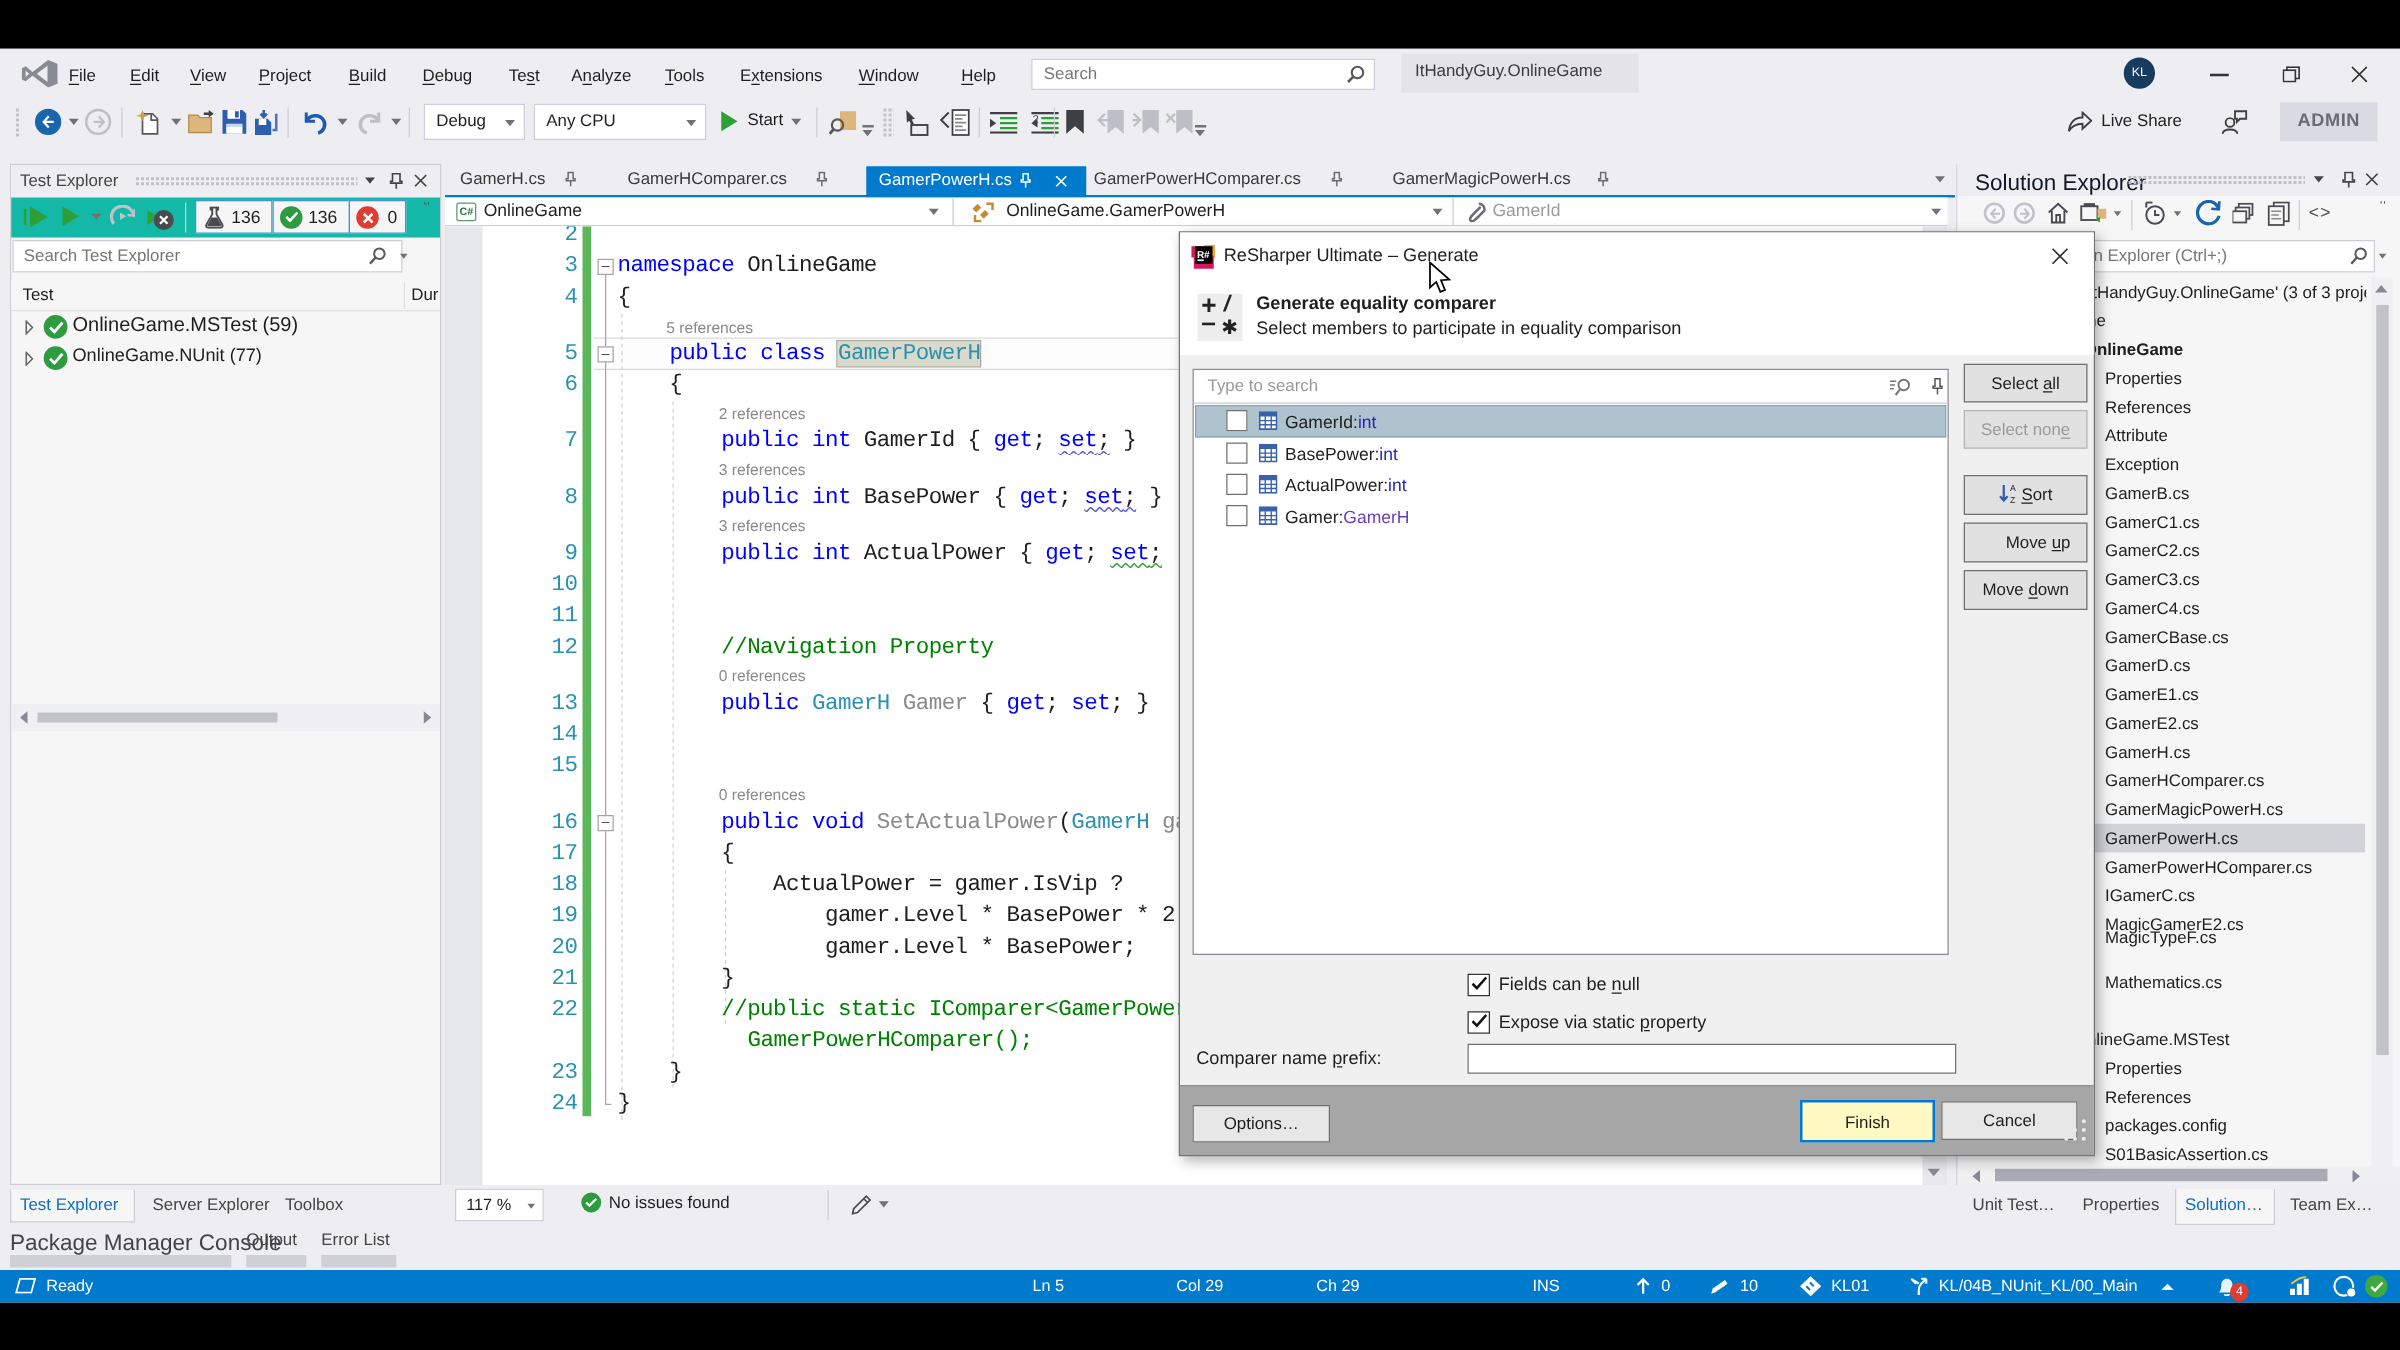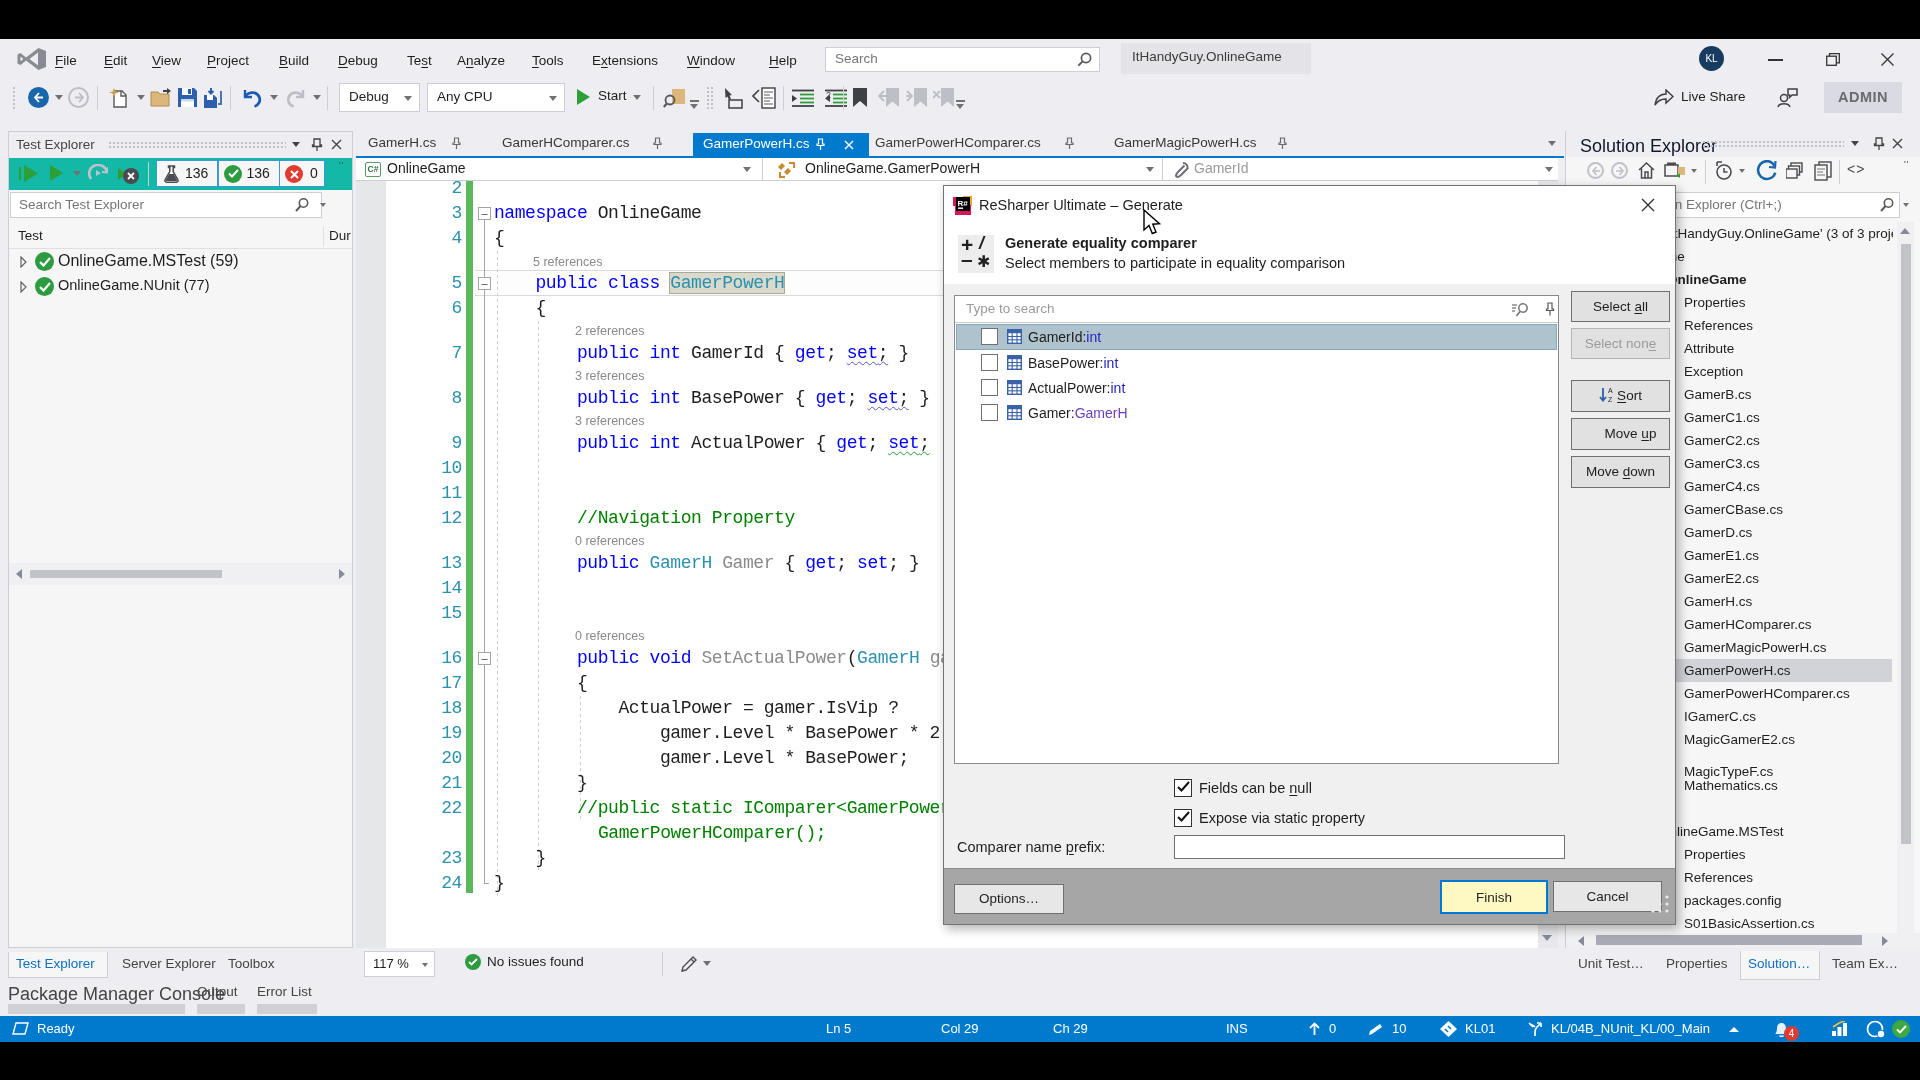--- a/index.html
+++ b/index.html
@@ -565,21 +565,21 @@
     <div class="tree-row" style="left:118px;top:322px;">GamerE1.cs</div>
     <div class="tree-row" style="left:118px;top:345px;">GamerE2.cs</div>
     <div class="tree-row" style="left:118px;top:368px;">GamerH.cs</div>
     <div class="tree-row" style="left:118px;top:391px;">GamerHComparer.cs</div>
     <div class="tree-row" style="left:118px;top:414px;">GamerMagicPowerH.cs</div>
     <div class="abs" style="left:0;top:437px;width:326px;height:23px;background:#d1d3d9;"></div>
     <div class="tree-row" style="left:118px;top:437px;">GamerPowerH.cs</div>
     <div class="tree-row" style="left:118px;top:460px;">GamerPowerHComparer.cs</div>
     <div class="tree-row" style="left:118px;top:483px;">IGamerC.cs</div>
     <div class="tree-row" style="left:118px;top:506px;">MagicGamerE2.cs</div>
-    <div class="tree-row" style="left:118px;top:538px;">MagicTypeF.cs</div>
+    <div class="tree-row" style="left:118px;top:516px;">MagicTypeF.cs</div>
     <div class="tree-row" style="left:118px;top:552px;">Mathematics.cs</div>
     <div class="tree-row" style="left:93px;top:598px;">OnlineGame.MSTest</div>
     <div class="tree-row" style="left:118px;top:621px;">Properties</div>
     <div class="tree-row" style="left:118px;top:644px;">References</div>
     <div class="tree-row" style="left:118px;top:667px;">packages.config</div>
     <div class="tree-row" style="left:118px;top:690px;">S01BasicAssertion.cs</div>
   </div>
 
   <div class="abs" style="left:331px;top:91px;width:17px;height:713px;background:#f0f0f3;">
     <div class="abs" style="left:3px;top:6px;width:0;height:0;border-left:5px solid transparent;border-right:5px solid transparent;border-bottom:6px solid #868999;"></div>

